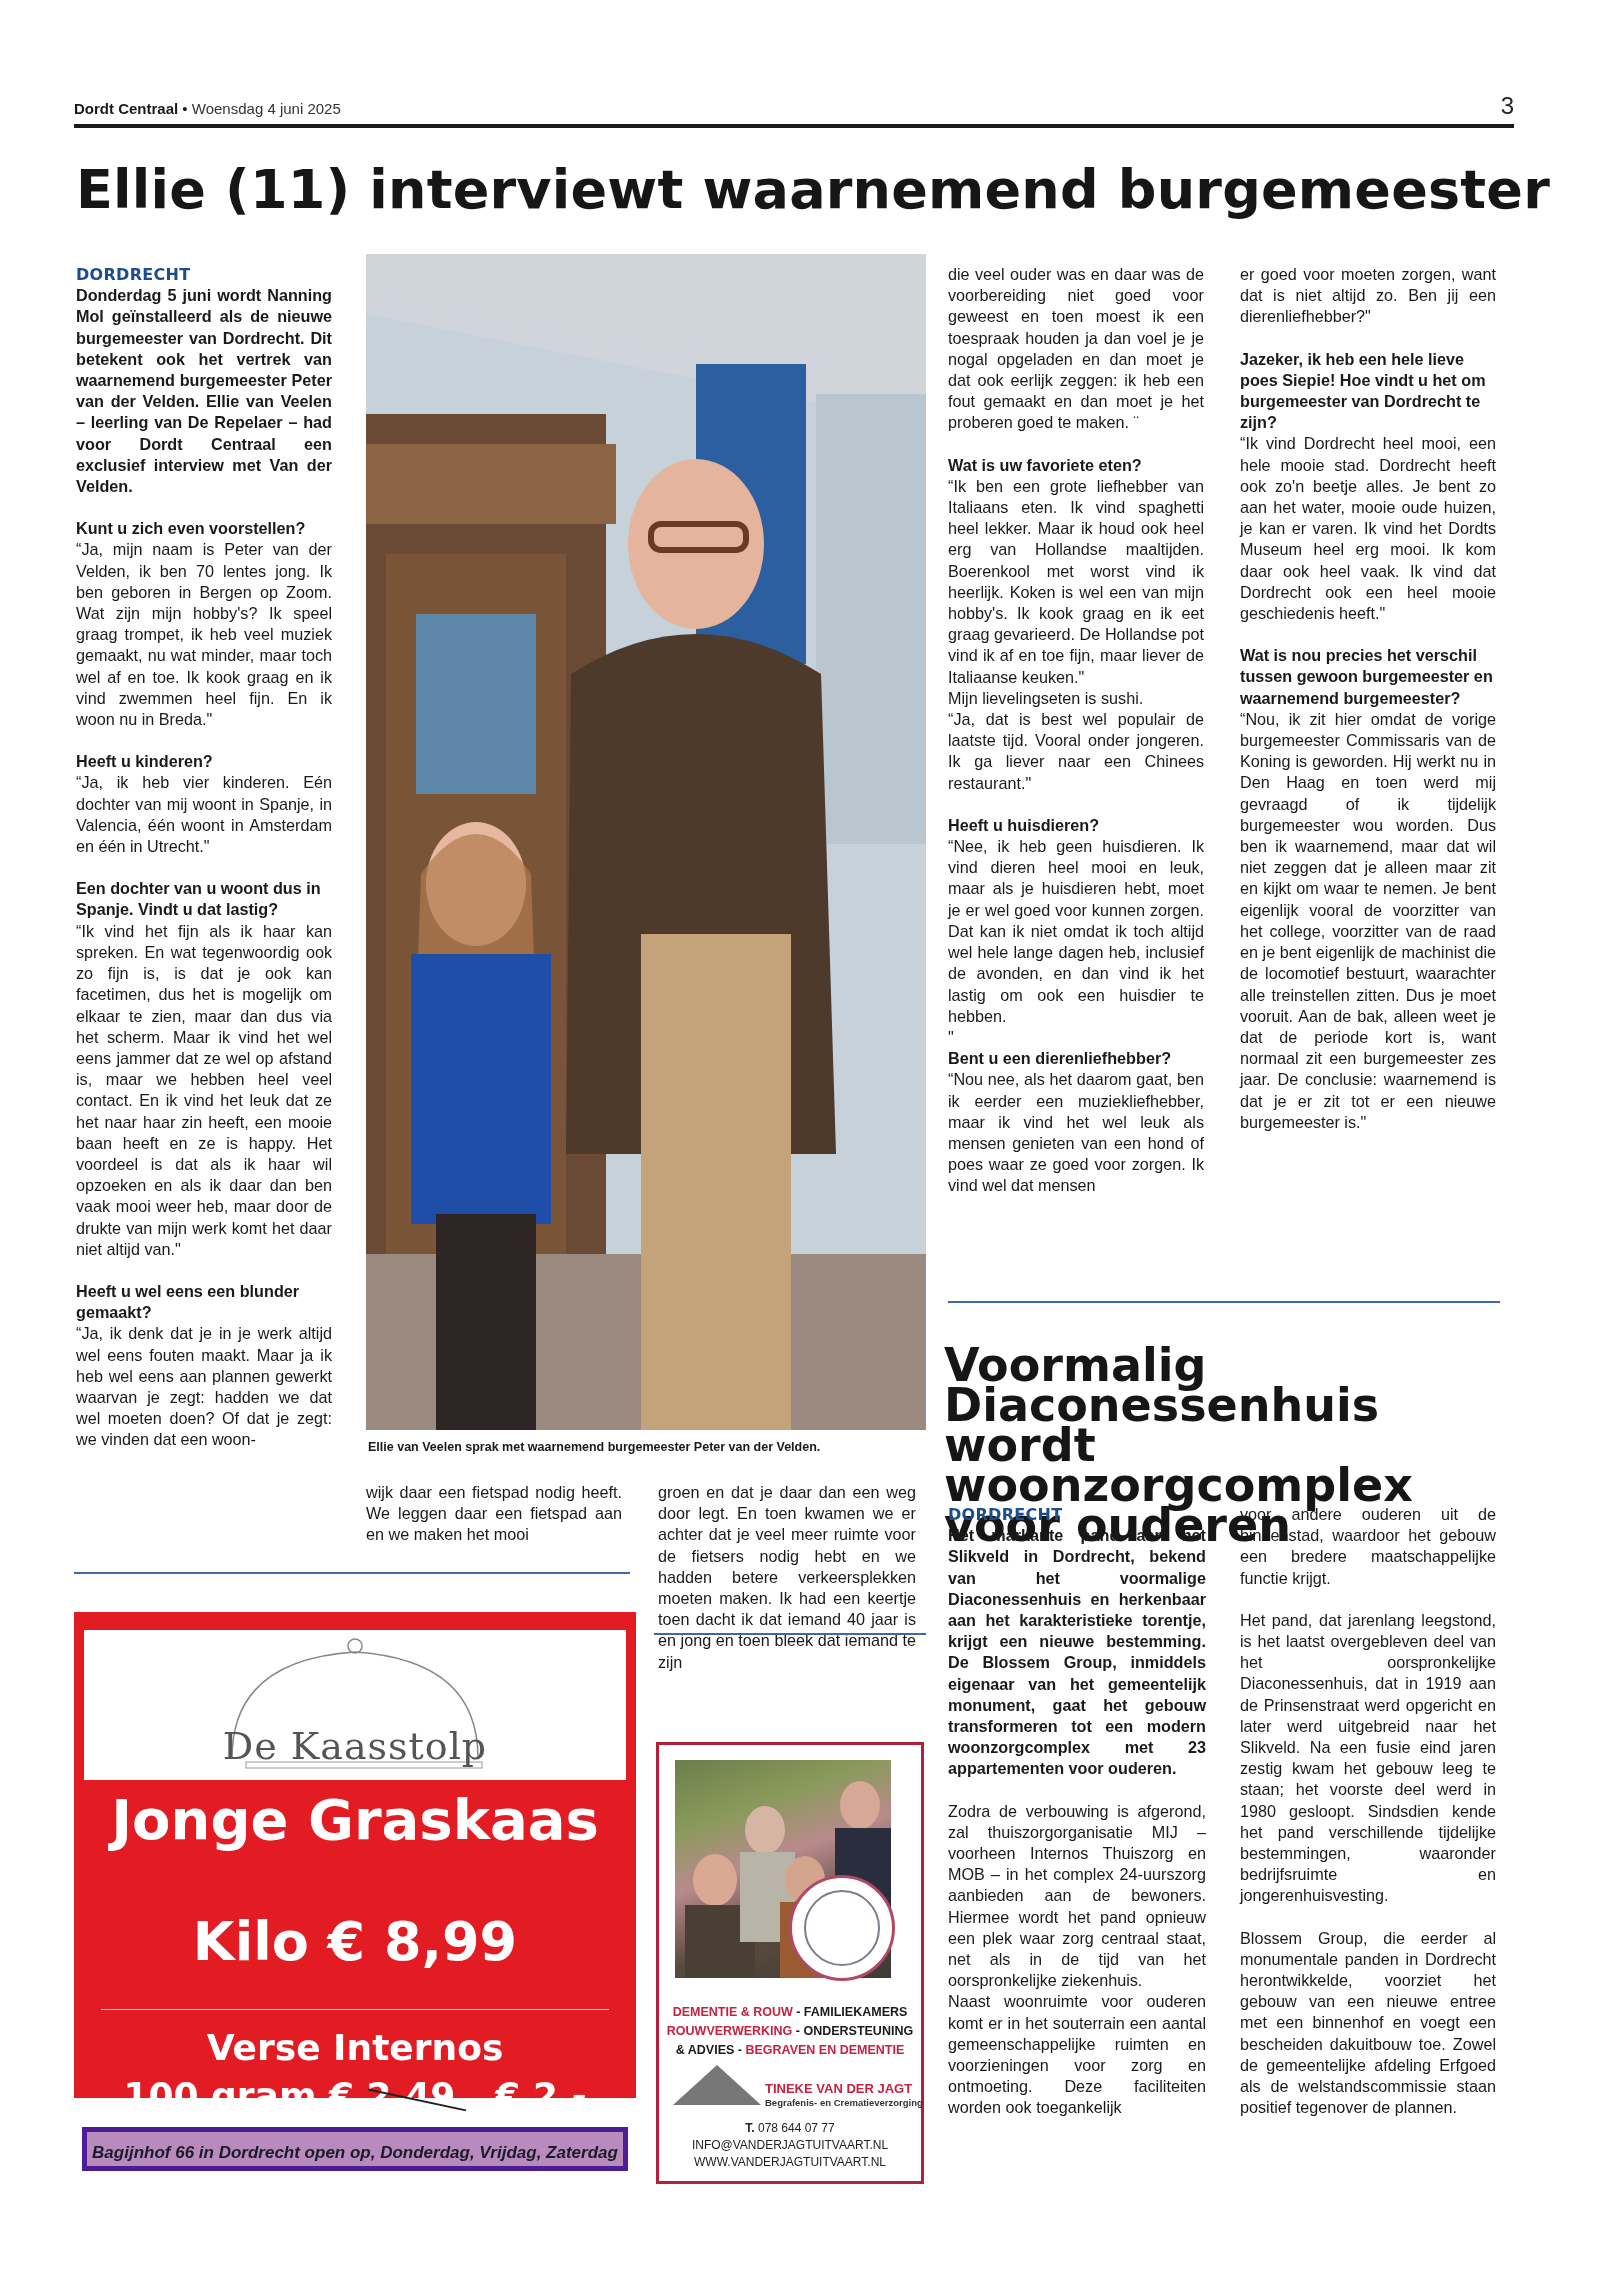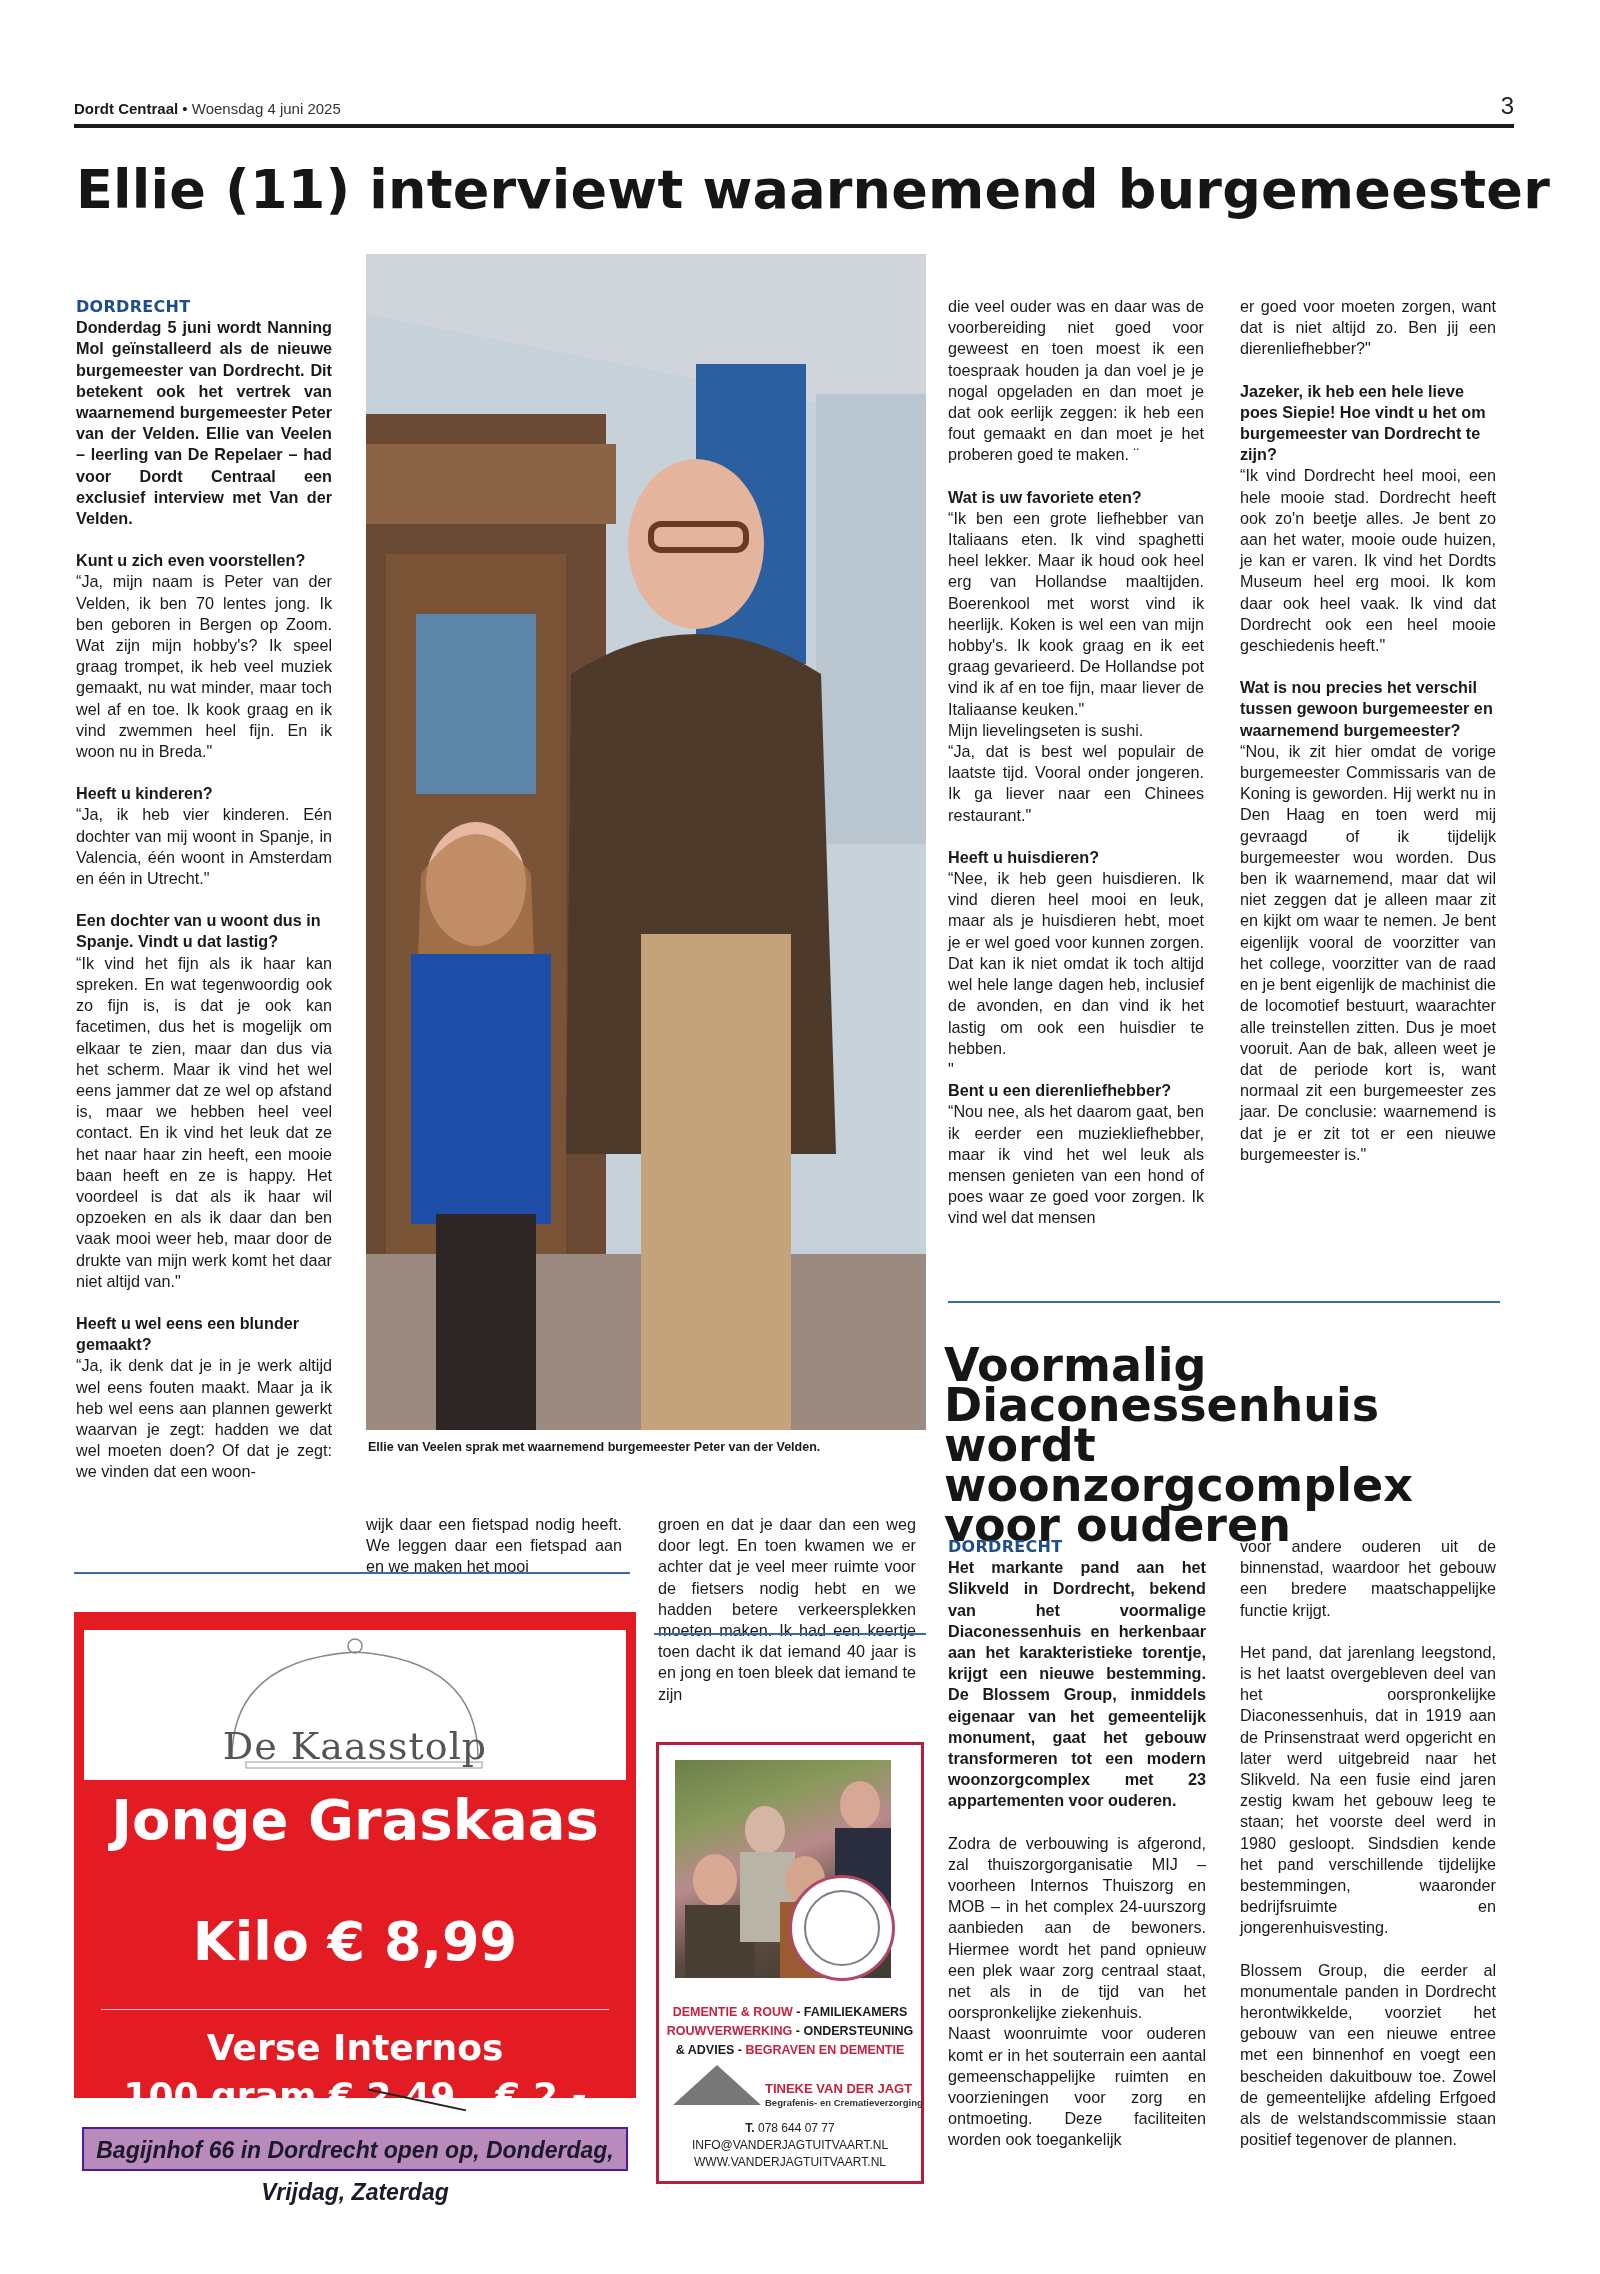--- a/index.html
+++ b/index.html
@@ -10,21 +10,21 @@
 
   
   .masthead { left: 74px; top: 100px; width: 1440px; height: 20px; font-size: 15px; }
   .masthead .brand { font-weight: bold; }
   .masthead .date { color: #333; }
   .page-num { right: 86px; top: 92px; font-size: 24px; color: #222; }
   .rule-top { left: 74px; top: 124px; width: 1440px; height: 4px; background: #1a1a1a; }
 
   .headline { left: 76px; top: 158px; font-size: 54px; font-weight: bold; letter-spacing: 0.2px; font-family: "DejaVu Sans", sans-serif; color: #161616; white-space: nowrap; }
 
-  .col { position: absolute; font-size: 16.2px; line-height: 21.2px; text-align: justify; hyphens: manual; margin-top: 32px; }
+  .col { position: absolute; font-size: 16.2px; line-height: 21.2px; text-align: justify; hyphens: manual; }
   .col p { margin: 0; }
   .col .gap { height: 21px; }
   .dateline { color: #1e4d8c; font-weight: bold; font-family: "DejaVu Sans", sans-serif; font-size: 16px; letter-spacing: 0.3px; }
   .lead { font-weight: bold; }
   .q { font-weight: bold; text-align: left; }
 
   
   .photo { left: 366px; top: 254px; width: 560px; height: 1176px; overflow: hidden; background: #c9d3dc; }
   .caption { left: 368px; top: 1440px; font-size: 12.5px; font-weight: bold; color: #1a1a1a; white-space: nowrap; }
 
@@ -37,21 +37,21 @@
   .ad-cheese .logo-area { position: absolute; left: 7px; top: 7px; width: 542px; height: 150px; background: #fff; margin-top: 8px; }
   .ad-cheese .logo-text { position: absolute; left: 0; right: 0; top: 94px; text-align: center; font-family: "DejaVu Serif", serif; font-size: 38px; color: #555; letter-spacing: 1px; }
   .ad-cheese .big1 { position: absolute; left: 0; right: 0; top: 172px; text-align: center; font-size: 56px; font-weight: bold; color: #fff; font-family: "DejaVu Sans", sans-serif; }
   .ad-cheese .big2 { position: absolute; left: 0; right: 0; top: 295px; text-align: center; font-size: 54px; font-weight: bold; color: #fff; font-family: "DejaVu Sans", sans-serif; }
   .ad-cheese .divider { position: absolute; left: 24px; right: 24px; top: 394px; height: 1px; background: #f6c9cb; }
   .ad-cheese .mid { position: absolute; left: 0; right: 0; top: 412px; text-align: center; font-size: 36px; font-weight: bold; color: #fff; font-family: "DejaVu Sans", sans-serif; }
   .ad-cheese .price-row { position: absolute; left: 0; right: 0; top: 460px; text-align: center; font-size: 36px; font-weight: bold; color: #fff; font-family: "DejaVu Sans", sans-serif; white-space: nowrap; }
   .ad-cheese .old { position: relative; display: inline-block; }
   .ad-cheese .old::after { content: ""; position: absolute; left: 38px; right: -12px; top: 58%; height: 2px; background: #222; transform: rotate(12deg); }
   .ad-cheese .new { margin-left: 40px; }
-  .ad-cheese .addr { position: absolute; left: 5px; top: 512px; width: 546px; height: 44px; background: #b98bbd; border: 2px solid #4c1d95; text-align: center; font-size: 23px; font-style: italic; font-weight: bold; color: #1a1a2a; line-height: 42px; }
+  .ad-cheese .addr { position: absolute; left: 5px; top: 512px; width: 546px; height: 44px; background: #b98bbd; border: 5px solid #4c1d95; text-align: center; font-size: 17px; font-style: italic; font-weight: bold; color: #1a1a2a; line-height: 42px; }
 
   
   .ad-funeral { left: 656px; top: 1742px; width: 268px; height: 442px; border: 3px solid #b51f3a; background: #fff; }
   .ad-funeral .ph { position: absolute; left: 16px; top: 15px; width: 216px; height: 218px; background: linear-gradient(160deg, #6b7f4a 0%, #8a9a5c 25%, #b98a8c 45%, #5a4a3e 70%, #3e3a33 100%); overflow: hidden; }
   .ad-funeral .badge { position: absolute; left: 130px; top: 130px; width: 106px; height: 106px; border-radius: 50%; background: #fff; border: 3px solid #b04a64; }
   .ad-funeral .badge::after { content: ""; position: absolute; left: 12px; top: 12px; right: 12px; bottom: 12px; border-radius: 50%; border: 2px solid #7d7d8c; }
   .ad-funeral .services { position: absolute; left: 0; right: 0; top: 258px; text-align: center; font-size: 12.5px; line-height: 19px; font-weight: bold; }
   .ad-funeral .red { color: #c4223e; }
   .ad-funeral .blk { color: #1a1a1a; }
   .ad-funeral .logo-tri { position: absolute; left: 14px; top: 320px; width: 0; height: 0; border-left: 44px solid transparent; border-right: 44px solid transparent; border-bottom: 40px solid #777; }

